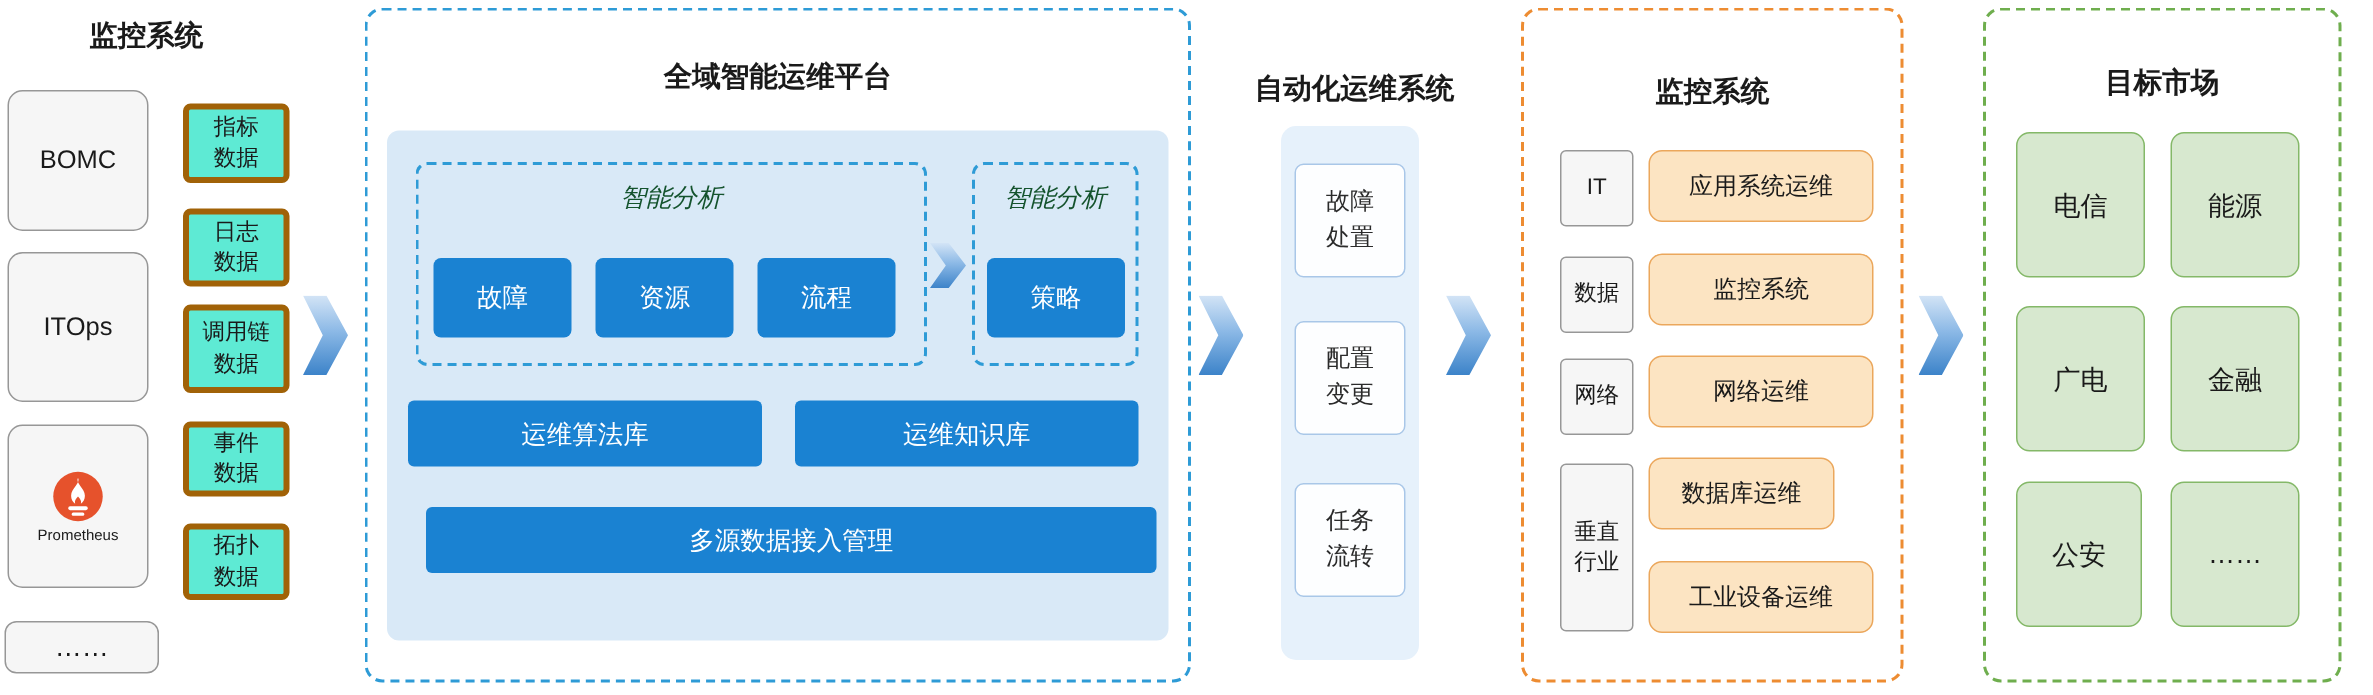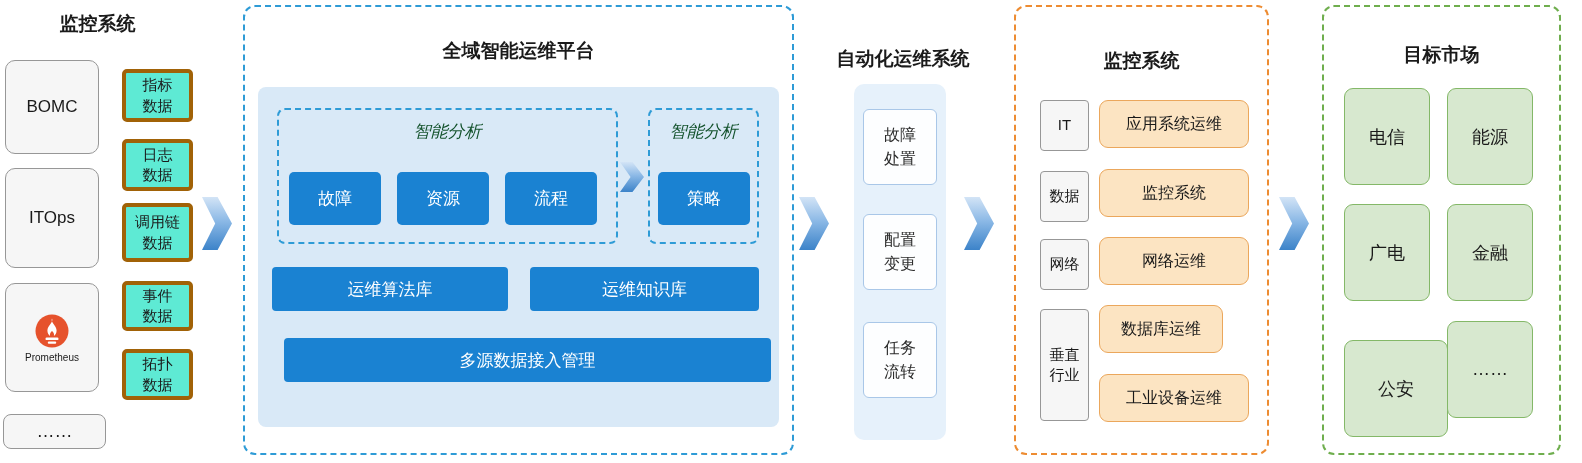--- a/index.html
+++ b/index.html
@@ -125,16 +125,16 @@
 
   <div class="abs chev" style="left:1279px;top:197px;width:30px;height:53px;"></div>
 
   <div class="abs dashgreen" style="left:1322px;top:5px;width:239px;height:450px;"></div>
   <div class="abs title" style="left:1322px;top:42px;width:239px;">目标市场</div>
 
   <div class="abs greenbox ctr" style="left:1344px;top:88px;width:86px;height:97px;">电信</div>
   <div class="abs greenbox ctr" style="left:1447px;top:88px;width:86px;height:97px;">能源</div>
   <div class="abs greenbox ctr" style="left:1344px;top:204px;width:86px;height:97px;">广电</div>
   <div class="abs greenbox ctr" style="left:1447px;top:204px;width:86px;height:97px;">金融</div>
-  <div class="abs greenbox ctr" style="left:1344px;top:340px;width:104px;height:97px;">公安</div>
+  <div class="abs greenbox ctr" style="left:1344px;top:321px;width:84px;height:97px;">公安</div>
   <div class="abs greenbox ctr" style="left:1447px;top:321px;width:86px;height:97px;">……</div>
 
 </div>
 
 </body></html>

